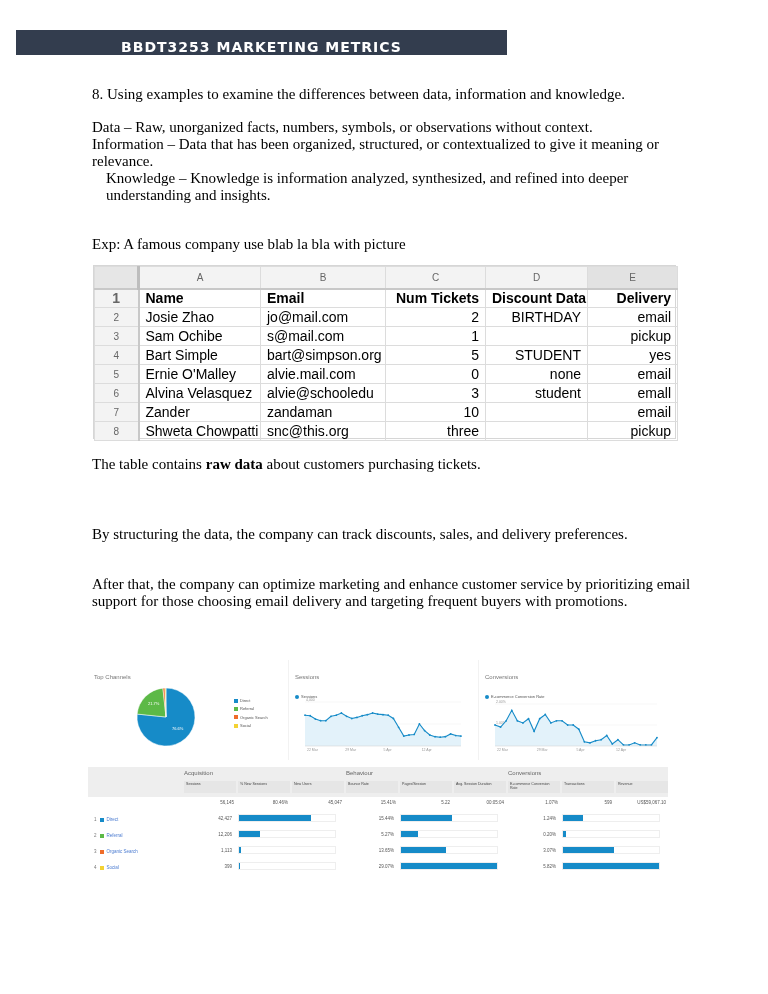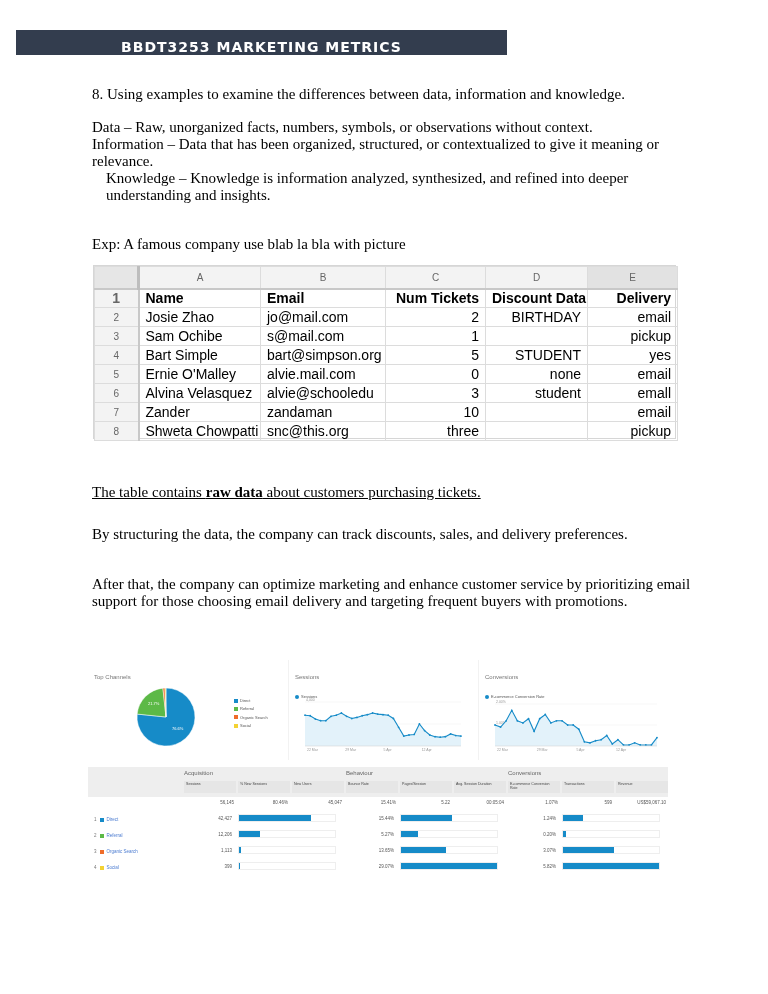--- a/index.html
+++ b/index.html
@@ -145,21 +145,21 @@
           <td>Shweta Chowpatti</td>
           <td>snc@this.org</td>
           <td class="c">three</td>
           <td class="c"></td>
           <td class="c">pickup</td>
         </tr>
       </tbody>
   </table>
 </div>
 
-<p class="text" style="top:484px;text-decoration:underline;"><span>The table contains </span><b>raw data</b><span> about customers purchasing tickets.</span></p>
+<p class="text" style="top:456px;"><span>The table contains </span><b>raw data</b><span> about customers purchasing tickets.</span></p>
 <p class="text" style="top:526px;">By structuring the data, the company can track discounts, sales, and delivery preferences.</p>
 <p class="text" style="top:576px;">After that, the company can optimize marketing and enhance customer service by prioritizing email support for those choosing email delivery and targeting frequent buyers with promotions.</p>
 
 <div class="dash">
 
   <div class="panel" style="left:0;width:195px;">
     <div class="panel-title">Top Channels</div>
     <svg id="pie" width="195" height="100" style="position:absolute;left:0;top:0;">
         <path d="M78,57 L78,28 A29,29 0 1 1 49.14642050754229,54.0895102693148 Z" fill="#168bc8" stroke="#fff" stroke-width="0.5"></path>
         <text x="89.66992903173893" y="69.90630684565406" font-size="4" fill="#fff" text-anchor="middle" font-family="Liberation Sans, sans-serif">76.6%</text>

